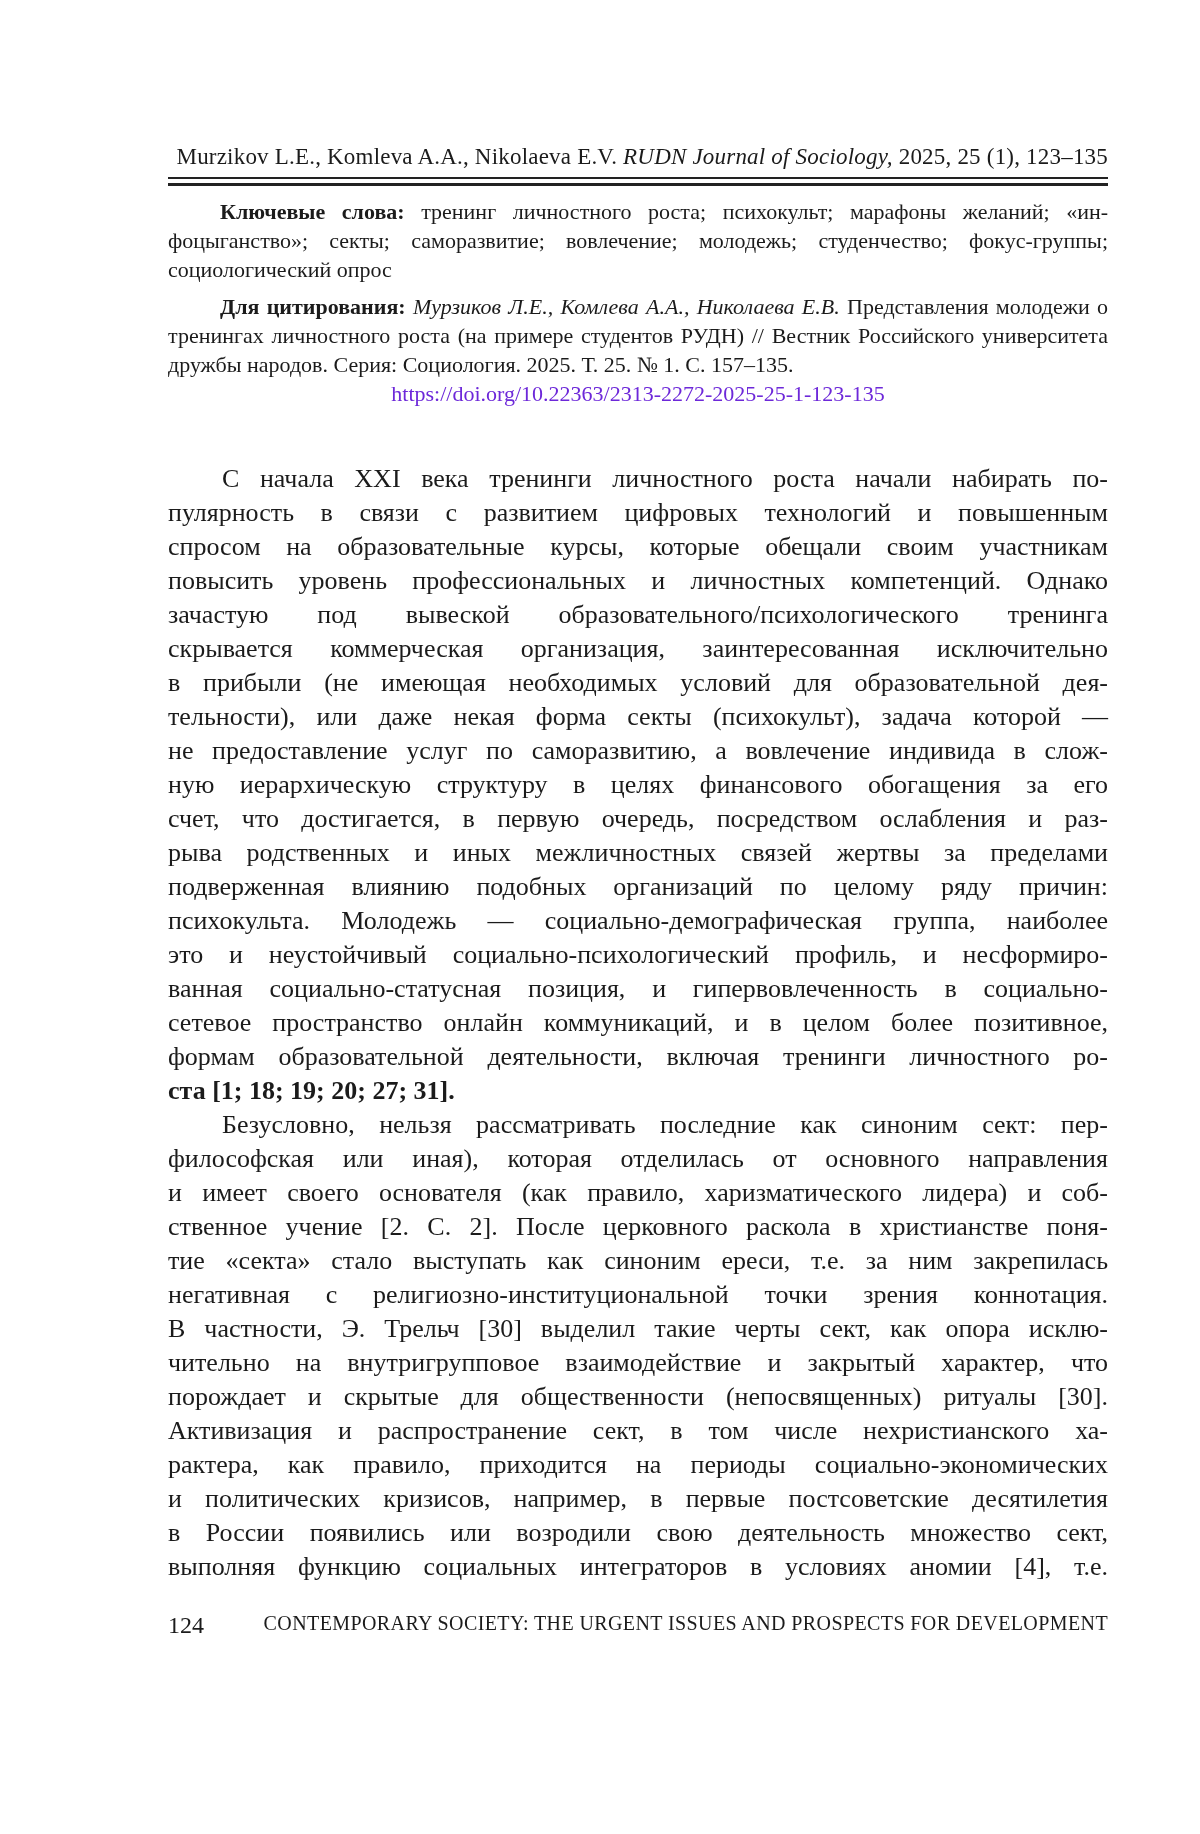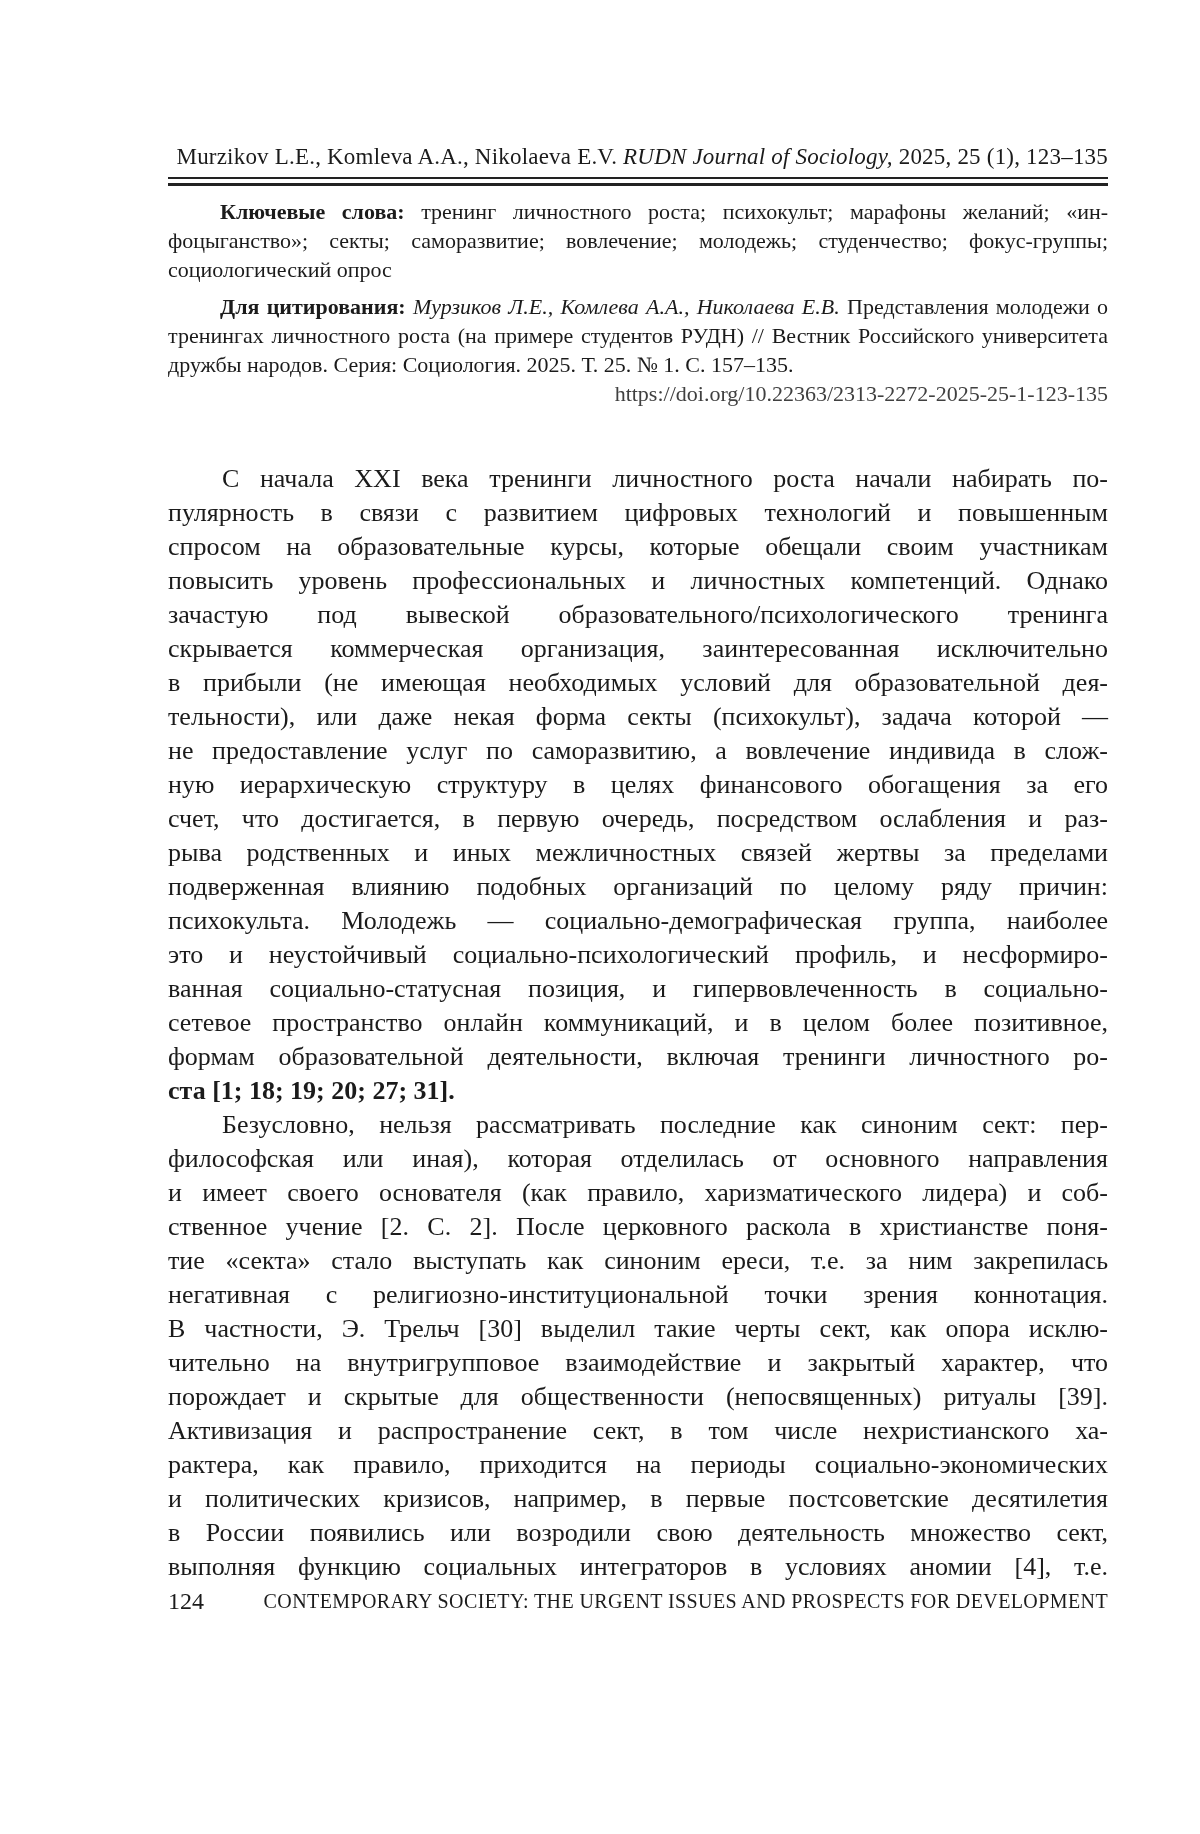--- a/index.html
+++ b/index.html
@@ -43,44 +43,44 @@
     text-align: justify;
     hyphens: manual;
   }
   .meta.kw   { margin-top: 11px; text-indent: 52px; }
   .meta.cite { margin-top: 8px;  text-indent: 52px; }
   .meta b { font-weight: bold; }
   .meta i { font-style: italic; }
   .doi {
     font-size: 22px;
     line-height: 29px;
-    text-align: right;
-    color: #404040;
+    text-align: center;
+    color: #6d28d9;
     text-decoration: none;
     display: block;
   }
   
   .body-text {
     margin-top: 54px;
     font-size: 26px;
     line-height: 34px;
   }
   .body-line {
     text-align: justify;
     text-align-last: justify;
     white-space: normal;
   }
   .body-line.indent { text-indent: 54px; }
   .body-line.last { text-align-last: left; font-weight: bold; }
   
   .footer {
-    margin-top: 4px;
+    margin-top: 28px;
     display: flex;
     justify-content: space-between;
-    align-items: center;
+    align-items: flex-start;
     font-family: Liberation Serif, serif;
   }
   .pagenum { font-size: 24px; }
   .running-title {
     font-size: 20px;
     letter-spacing: 0.4px;
   }
 </style>
 </head>
 <body>
@@ -133,21 +133,21 @@
         </div>
       <div class="para">
           <div class="body-line indent">Безусловно, нельзя рассматривать последние как синоним сект: пер-</div>
           <div class="body-line">философская или иная), которая отделилась от основного направления</div>
           <div class="body-line">и имеет своего основателя (как правило, харизматического лидера) и соб-</div>
           <div class="body-line">ственное учение [2. С. 2]. После церковного раскола в христианстве поня-</div>
           <div class="body-line">тие «секта» стало выступать как синоним ереси, т.е. за ним закрепилась</div>
           <div class="body-line">негативная с религиозно-институциональной точки зрения коннотация.</div>
           <div class="body-line">В частности, Э. Трельч [30] выделил такие черты сект, как опора исклю-</div>
           <div class="body-line">чительно на внутригрупповое взаимодействие и закрытый характер, что</div>
-          <div class="body-line">порождает и скрытые для общественности (непосвященных) ритуалы [39].</div>
+          <div class="body-line">порождает и скрытые для общественности (непосвященных) ритуалы [30].</div>
           <div class="body-line">Активизация и распространение сект, в том числе нехристианского ха-</div>
           <div class="body-line">рактера, как правило, приходится на периоды социально-экономических</div>
           <div class="body-line">и политических кризисов, например, в первые постсоветские десятилетия</div>
           <div class="body-line">в России появились или возродили свою деятельность множество сект,</div>
           <div class="body-line">выполняя функцию социальных интеграторов в условиях аномии [4], т.е.</div>
         </div>
     </div>
 
     <div class="footer">
       <span class="pagenum">124</span>

